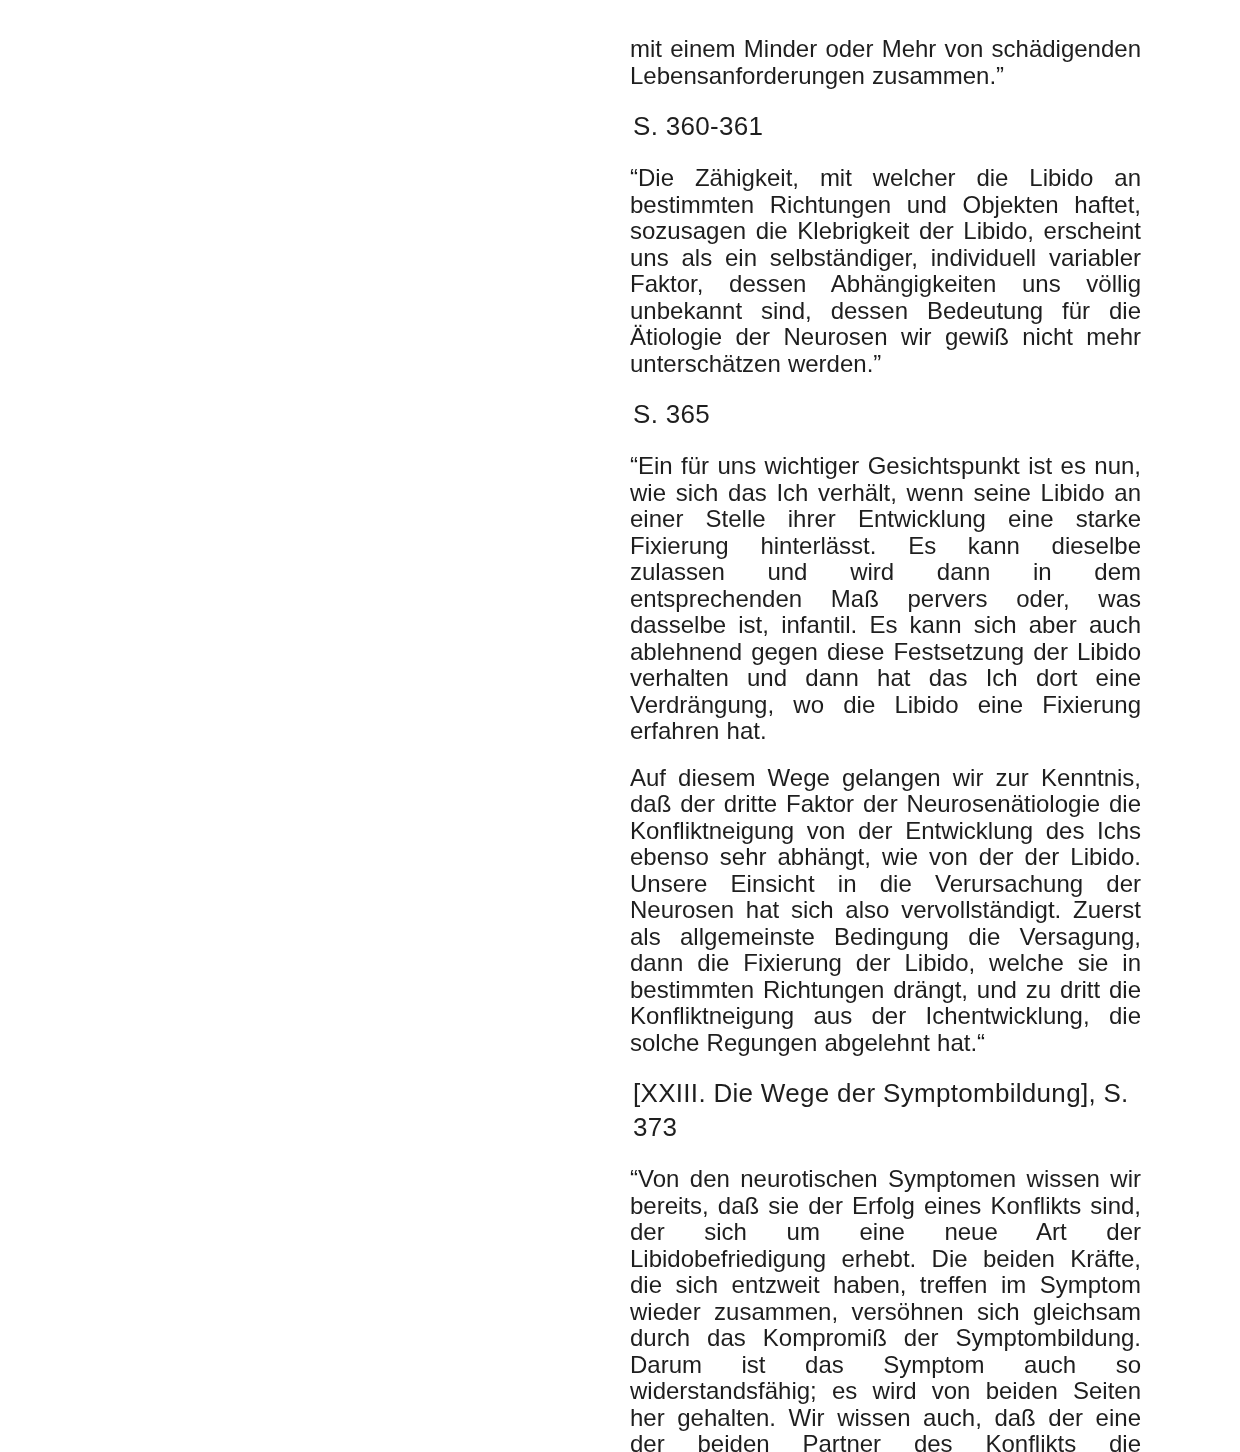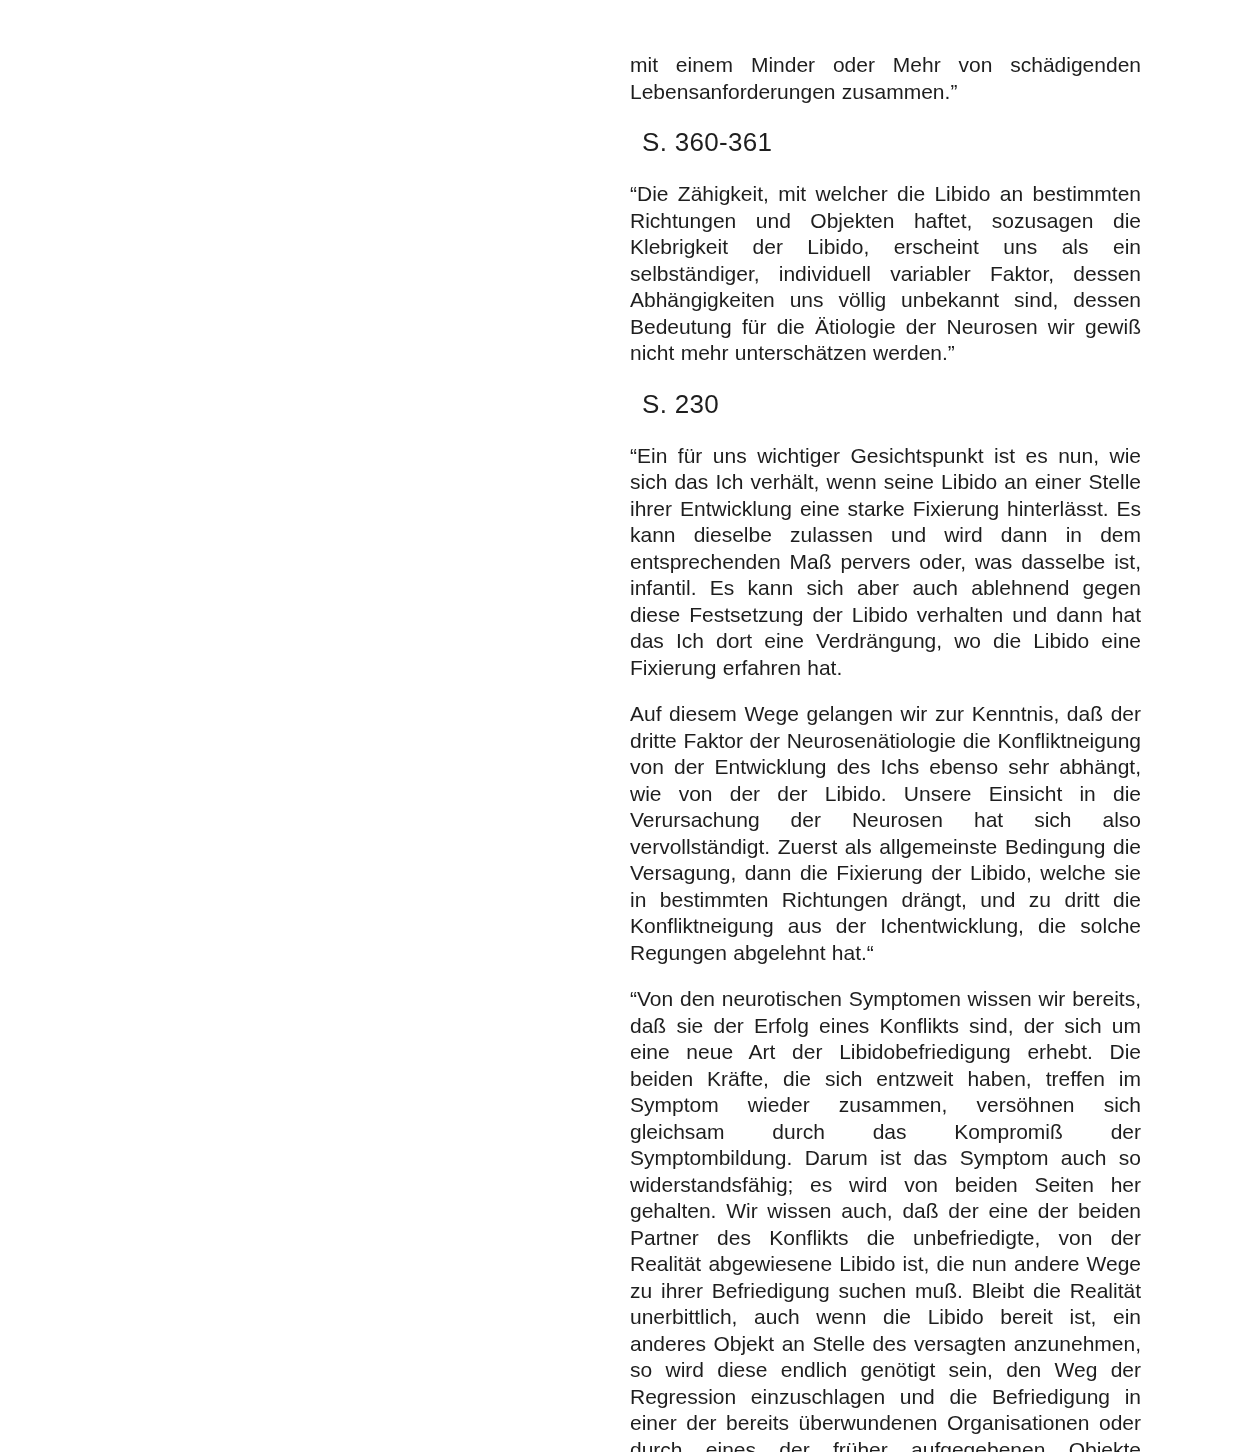--- a/index.html
+++ b/index.html
@@ -20,47 +20,48 @@
     inset: 0;
     background: #ffffff;
   }
   .text-column {
     position: absolute;
     left: 630px;
     top: 36px;
     width: 511px;
   }
   .paragraph {
-    font-size: 21px;
+    font-size: 24px;
     line-height: 26.5px;
     text-align: justify;
     hyphens: none;
-    margin: 16px 0 20px 0;
+    margin: 0 0 20px 0;
     word-spacing: 0.5px;
   }
   .paragraph .em {
   }
   .section-heading {
     font-size: 26px;
     line-height: 34px;
     font-weight: 400;
     letter-spacing: 0.3px;
-    margin: 2px 0 22px 12px;
+    margin: 2px 0 22px 3px;
     text-align: left;
   }
   .block:last-child {
     margin-bottom: 0;
   }
 </style>
 </head>
 <body>
 
 <div class="page">
   <div class="text-column" id="text-column" style="color: rgb(30, 30, 30);">
       <div class="block paragraph"><span>mit einem Minder oder Mehr von schädigenden Lebensanforderungen zusammen.”</span></div>
       <div class="block section-heading"><span>S. 360-361</span></div>
       <div class="block paragraph"><span>“Die Zähigkeit, mit welcher die Libido an bestimmten Richtungen und Objekten haftet, sozusagen die </span><span class="em">Klebrigkeit</span><span> der Libido, erscheint uns als ein selbständiger, individuell variabler Faktor, dessen Abhängigkeiten uns völlig unbekannt sind, dessen Bedeutung für die Ätiologie der Neurosen wir gewiß nicht mehr unterschätzen werden.”</span></div>
-      <div class="block section-heading"><span>S. 230</span></div>
+      <div class="block section-heading"><span>S. 365</span></div>
       <div class="block paragraph"><span>“Ein für uns wichtiger Gesichtspunkt ist es nun, wie sich das Ich verhält, wenn seine Libido an einer Stelle ihrer Entwicklung eine starke Fixierung hinterlässt. Es kann dieselbe zulassen und wird dann in dem entsprechenden Maß pervers oder, was dasselbe ist, infantil. Es kann sich aber auch ablehnend gegen diese Festsetzung der Libido verhalten und dann hat das Ich dort eine </span><span class="em">Verdrängung</span><span>, wo die Libido eine </span><span class="em">Fixierung</span><span> erfahren hat.</span></div>
       <div class="block paragraph"><span>Auf diesem Wege gelangen wir zur Kenntnis, daß der dritte Faktor der Neurosenätiologie die </span><span class="em">Konfliktneigung</span><span> von der Entwicklung des Ichs ebenso sehr abhängt, wie von der der Libido. Unsere Einsicht in die Verursachung der Neurosen hat sich also vervollständigt. Zuerst als allgemeinste Bedingung die Versagung, dann die Fixierung der Libido, welche sie in bestimmten Richtungen drängt, und zu dritt die Konfliktneigung aus der Ichentwicklung, die solche Regungen abgelehnt hat.“</span></div>
+      <div class="block section-heading"><span>[XXIII. Die Wege der Symptombildung], S. 373</span></div>
       <div class="block paragraph"><span>“Von den neurotischen Symptomen wissen wir bereits, daß sie der Erfolg eines Konflikts sind, der sich um eine neue Art der Libidobefriedigung erhebt. Die beiden Kräfte, die sich entzweit haben, treffen im Symptom wieder zusammen, versöhnen sich gleichsam durch das Kompromiß der Symptombildung. Darum ist das Symptom auch so widerstandsfähig; es wird von beiden Seiten her gehalten. Wir wissen auch, daß der eine der beiden Partner des Konflikts die unbefriedigte, von der Realität abgewiesene Libido ist, die nun andere Wege zu ihrer Befriedigung suchen muß. Bleibt die Realität unerbittlich, auch wenn die Libido bereit ist, ein anderes Objekt an Stelle des versagten anzunehmen, so wird diese endlich genötigt sein, den Weg der Regression einzuschlagen und die Befriedigung in einer der bereits überwundenen Organisationen oder durch eines der früher aufgegebenen Objekte anzustreben. Auf den Weg der Regression wird die Libido durch die Fixierung gelockt, die sie an diesen Stellen ihrer Entwicklung zurückgelassen hat.”</span></div>
     </div>
 </div>
 
 </body></html>

